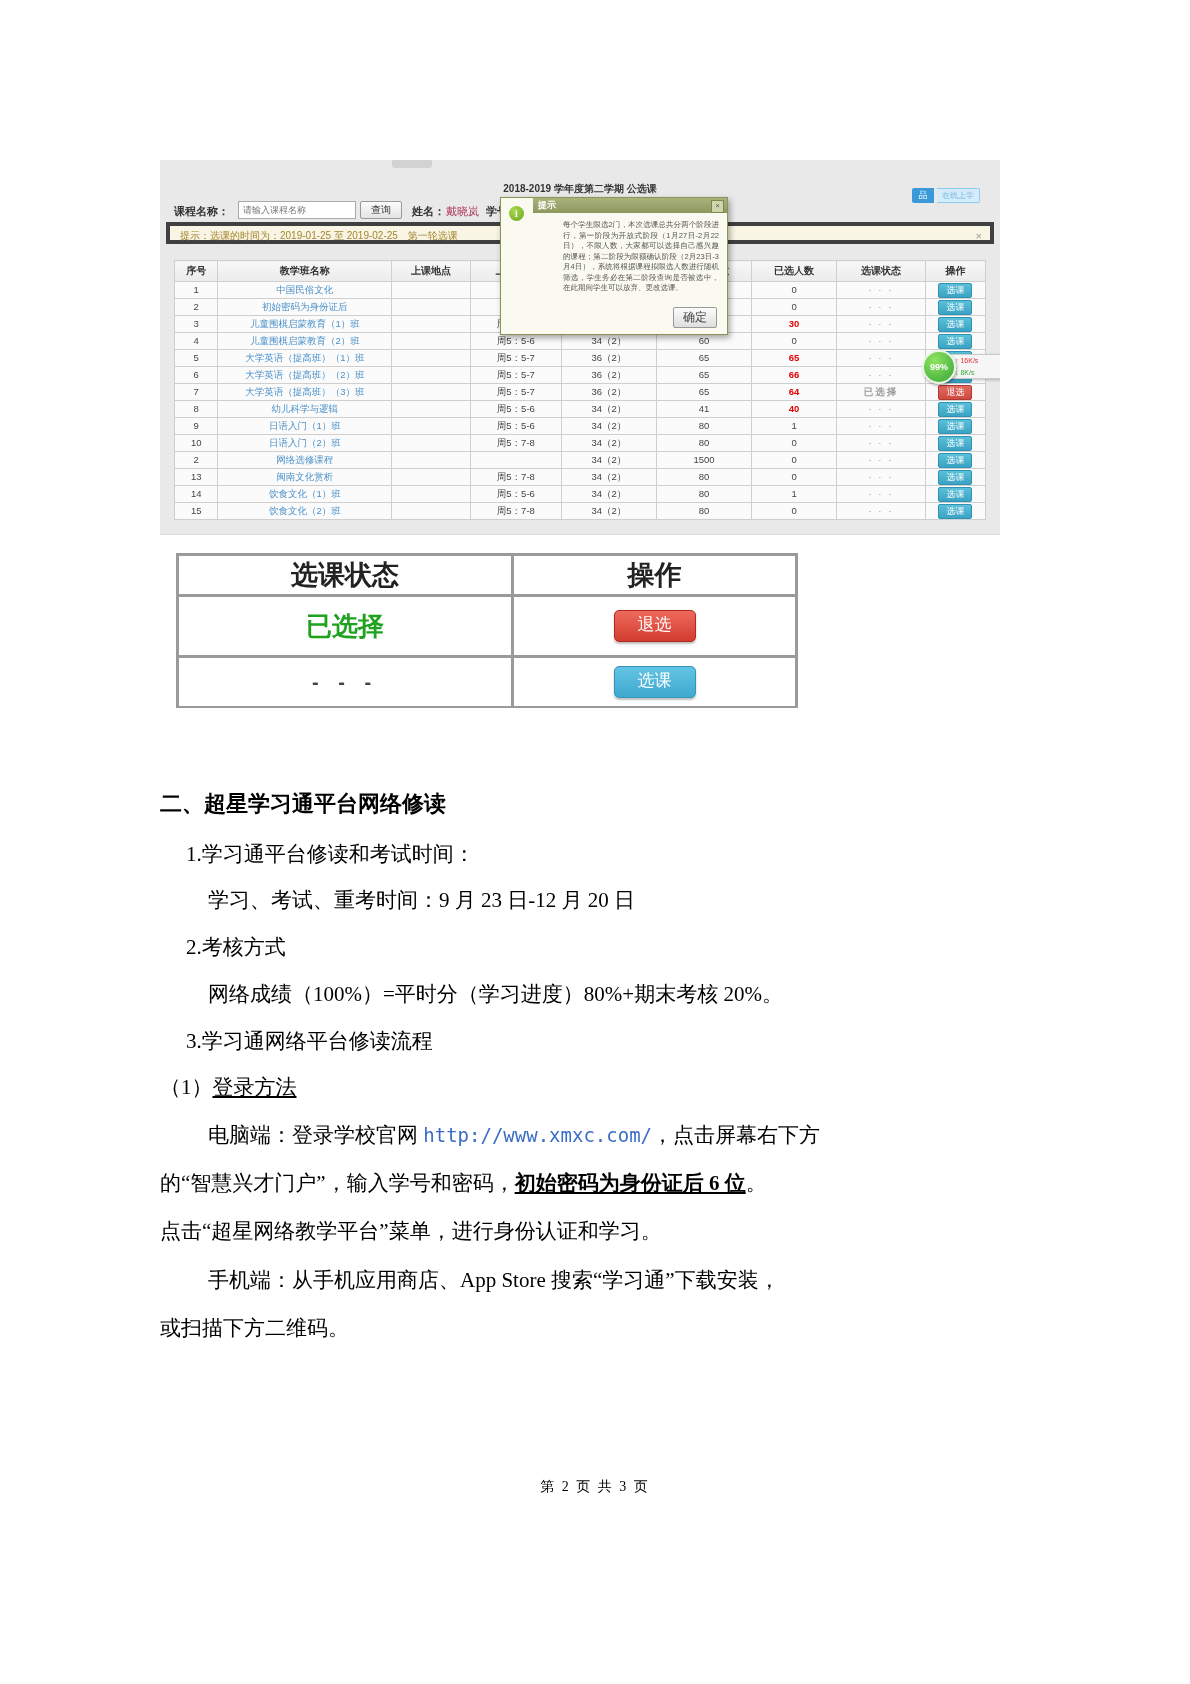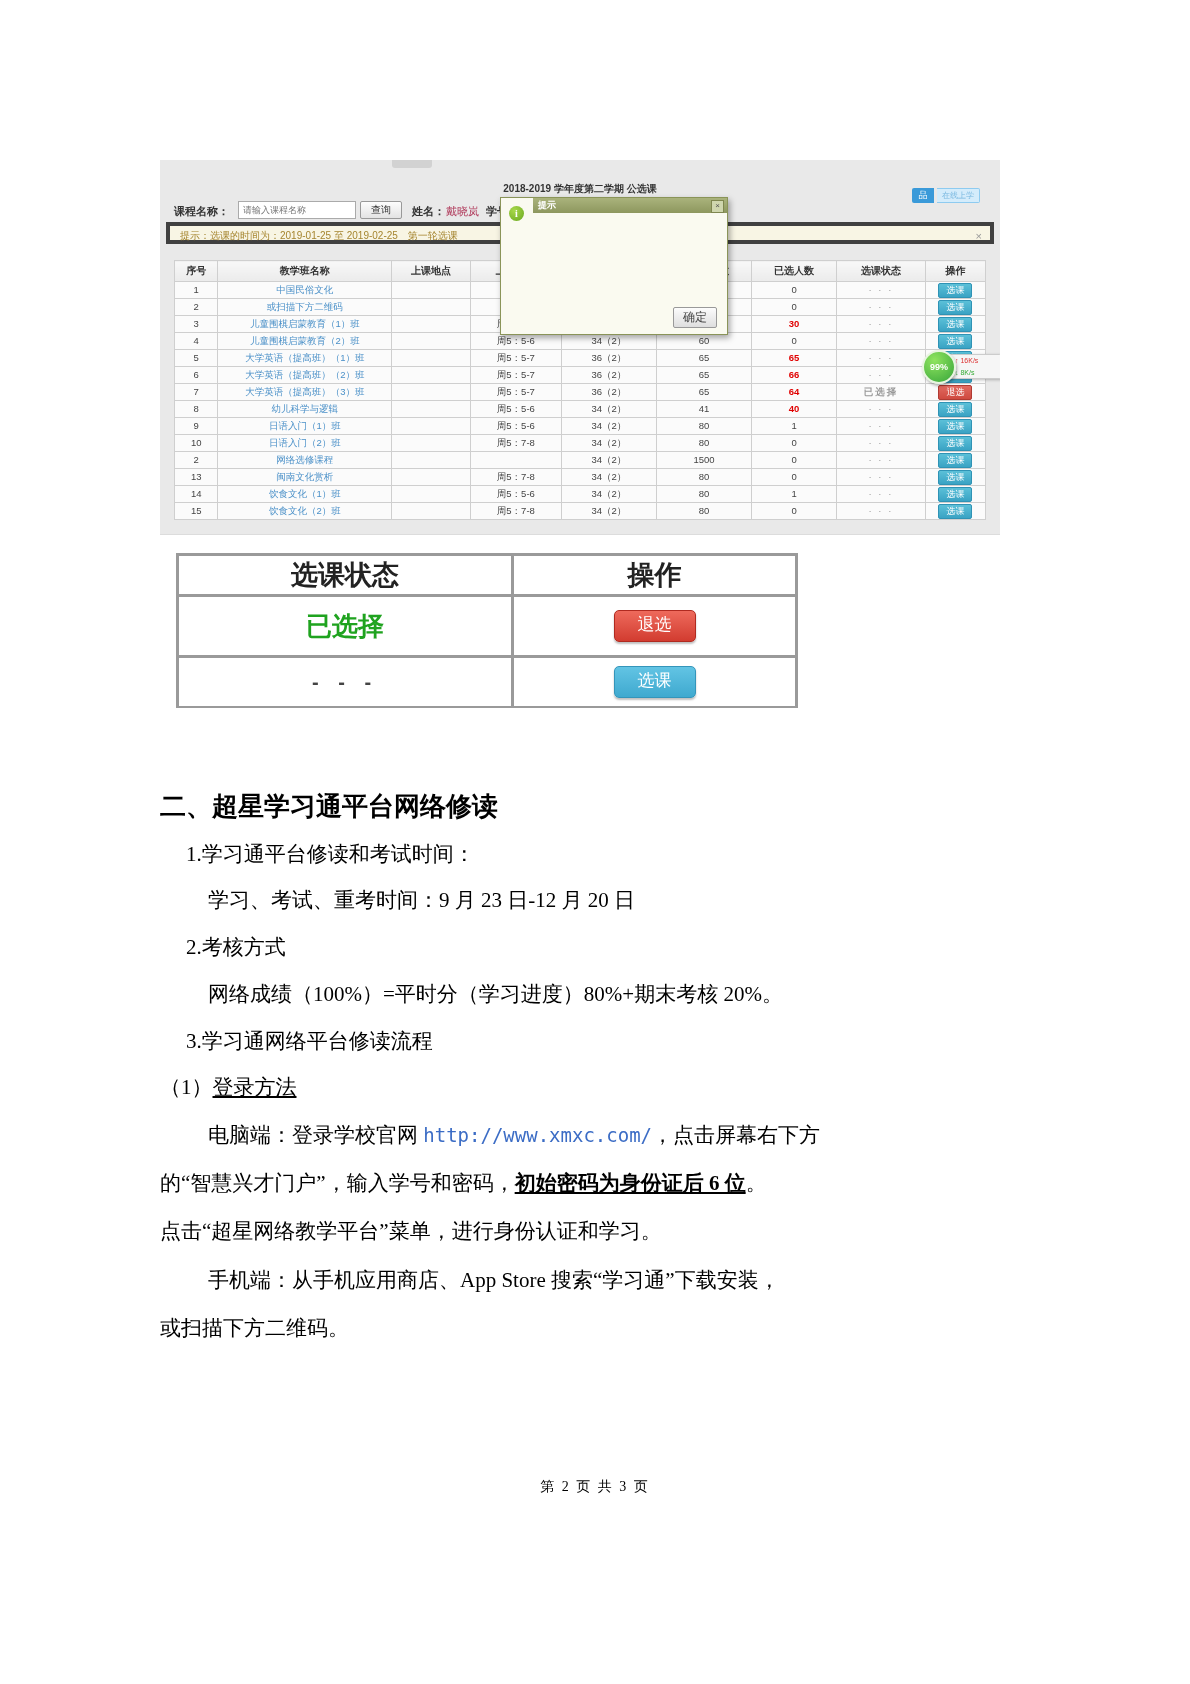--- a/index.html
+++ b/index.html
@@ -163,21 +163,21 @@
             <td class="c-place"></td>
             <td class="c-time">周3：9</td>
             <td class="c-hours"></td>
             <td class="c-limit"></td>
             <td class="c-chosen">0</td>
             <td class="c-status">· · ·</td>
             <td class="c-action"><button class="mini-btn mini-primary">选课</button></td>
           </tr>
           <tr>
             <td class="c-no">2</td>
-            <td class="c-name">或扫描下方二维码</td>
+            <td class="c-name">初始密码为身份证后</td>
             <td class="c-place"></td>
             <td class="c-time">周3：9</td>
             <td class="c-hours"></td>
             <td class="c-limit"></td>
             <td class="c-chosen">0</td>
             <td class="c-status">· · ·</td>
             <td class="c-action"><button class="mini-btn mini-primary">选课</button></td>
           </tr>
           <tr>
             <td class="c-no">3</td>
@@ -311,20 +311,21 @@
             <td class="c-status">· · ·</td>
             <td class="c-action"><button class="mini-btn mini-primary">选课</button></td>
           </tr>
         </tbody>
     </table>
 
     <div class="dialog">
       <div class="dlg-bar">提示</div>
       <div class="dlg-close">×</div>
       <div class="dlg-info">i</div>
+      <div class="dlg-body">每个学生限选2门，本次选课总共分两个阶段进行，第一阶段为开放式阶段（1月27日-2月22日），不限人数，大家都可以选择自己感兴趣的课程；第二阶段为限额确认阶段（2月23日-3月4日），系统将根据课程拟限选人数进行随机筛选，学生务必在第二阶段查询是否被选中，在此期间学生可以放弃、更改选课。</div>
       <button class="dlg-ok">确定</button>
     </div>
 
     <div class="float-widget">
       <div class="widget-pill">
         <div class="pill-line up"><span>↑</span> <span>16K/s</span></div>
         <div class="pill-line down"><span>↓</span> <span>8K/s</span></div>
       </div>
       <div class="widget-ball">99%</div>
 
@@ -344,21 +345,21 @@
     </div>
     <div class="zt-row zt-r2">
       <div class="zt-c1 zt-dash">- - -</div>
       <div class="zt-c2">
           <div class="big-btn big-primary">选课</div>
         </div>
     </div>
 
   </div>
 
-  <div class="line b" style="left:160px;top:789px;font-size:26px;">二、超星学习通平台网络修读</div>
+  <div class="line b" style="left:160px;top:789px;font-size:22px;">二、超星学习通平台网络修读</div>
   <div class="line" style="left:186px;top:840px;">1.学习通平台修读和考试时间：</div>
   <div class="line" style="left:208px;top:886px;">学习、考试、重考时间：9 月 23 日-12 月 20 日</div>
   <div class="line" style="left:186px;top:933px;">2.考核方式</div>
   <div class="line" style="left:208px;top:980px;">网络成绩（100%）=平时分（学习进度）80%+期末考核 20%。</div>
   <div class="line" style="left:186px;top:1027px;">3.学习通网络平台修读流程</div>
   <div class="line" style="left:160px;top:1073px;"><span>（1）</span><span class="u">登录方法</span></div>
   <div class="line" style="left:208px;top:1121px;"><span>电脑端：登录学校官网 </span><span class="url">http://www.xmxc.com/</span><span>，点击屏幕右下方</span></div>
   <div class="line" style="left:160px;top:1169px;"><span>的“智慧兴才门户”，输入学号和密码，</span><span class="bu">初始密码为身份证后 6 位</span><span>。</span></div>
   <div class="line" style="left:160px;top:1217px;">点击“超星网络教学平台”菜单，进行身份认证和学习。</div>
   <div class="line" style="left:208px;top:1266px;">手机端：从手机应用商店、App Store 搜索“学习通”下载安装，</div>

